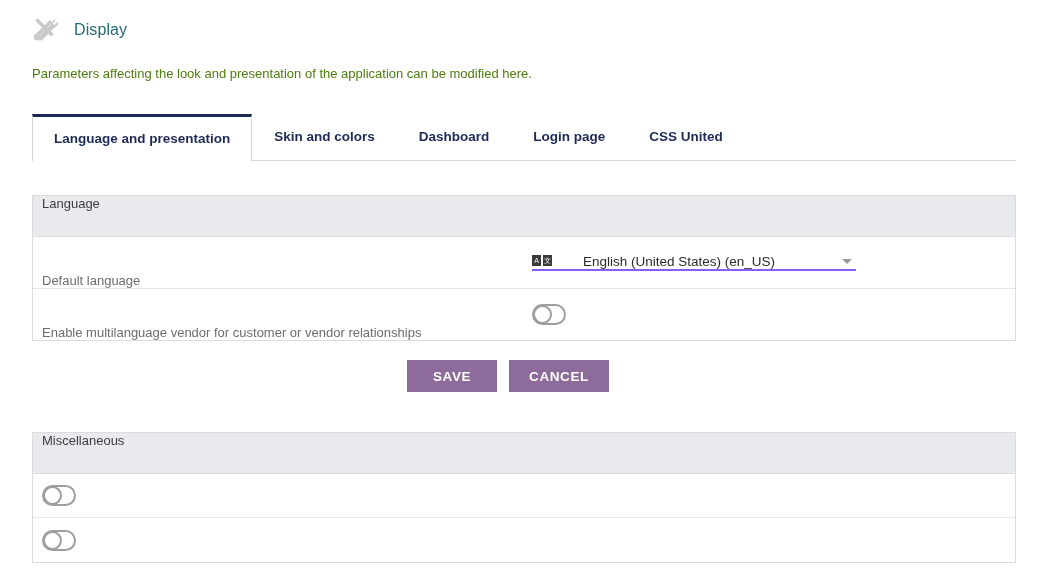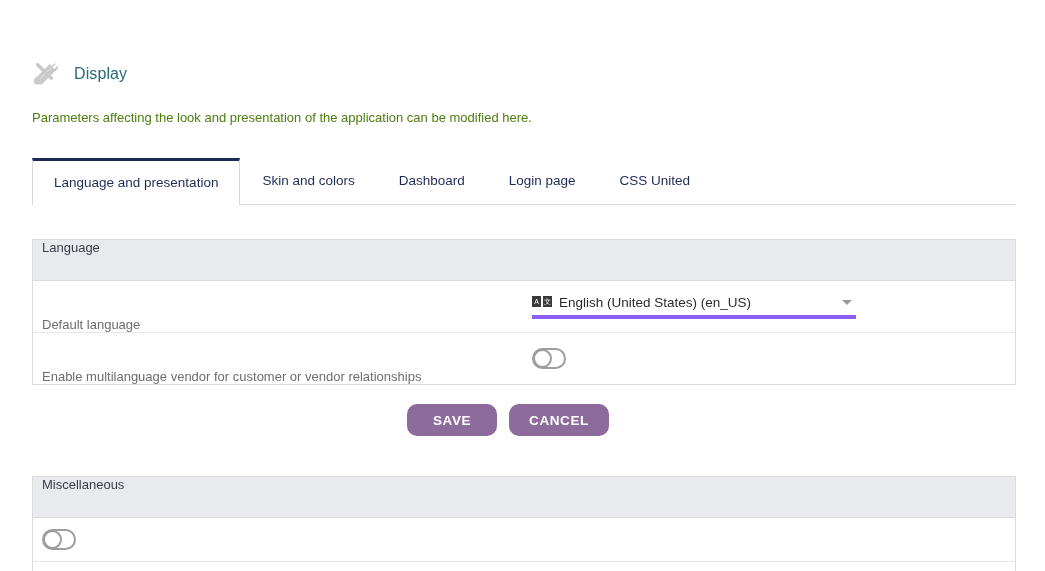--- a/index.html
+++ b/index.html
@@ -16,21 +16,20 @@
     color: #4c4c4c;
     overflow: hidden;
   }
 
   
   .page-head {
     display: flex;
     align-items: center;
     padding: 16px 0 0 32px;
     height: 44px;
-    margin-top: 44px;
   }
   .tools-icon {
     width: 28px;
     height: 28px;
     flex: 0 0 28px;
     margin-right: 14px;
   }
   .page-title {
     font-size: 16px;
     color: #266b75;
@@ -44,20 +43,21 @@
   }
 
   
   .tabs {
     margin: 33px 0 0 32px;
     width: 984px;
     display: flex;
     align-items: flex-end;
     border-bottom: 1px solid #d8d8d8;
     height: 47px;
+    font-weight: bold;
   }
   .tab {
     position: relative;
     padding: 0 22px;
     height: 46px;
     line-height: 46px;
     font-size: 13.5px;
     color: #1e2a56;
     cursor: pointer;
     white-space: nowrap;
@@ -112,22 +112,22 @@
     display: flex;
     align-items: center;
   }
 
   
   .select-wrap {
     position: relative;
     display: flex;
     align-items: center;
     width: 324px;
-    border-bottom: 4px solid #8b5cf6;
-    padding-bottom: 5px;
+    border-bottom: 2px solid #8b5cf6;
+    gap: 24px;
   }
   .lang-icon {
     width: 20px;
     height: 13px;
     flex: 0 0 20px;
     margin-right: 7px;
     display: flex;
     gap: 2px;
   }
   .lang-icon i {
@@ -182,21 +182,21 @@
     margin-top: 19px;
     width: 1016px;
     display: flex;
     justify-content: center;
     gap: 12px;
   }
   .btn {
     background: #8d6b9b;
     color: #ffffff;
     border: none;
-    border-radius: 10px;
+    border-radius: 0;
     font-family: "Liberation Sans", sans-serif;
     font-size: 13.5px;
     font-weight: bold;
     letter-spacing: 0.6px;
     padding: 0 20px;
     height: 32px;
     min-width: 90px;
     cursor: pointer;
   }
 

